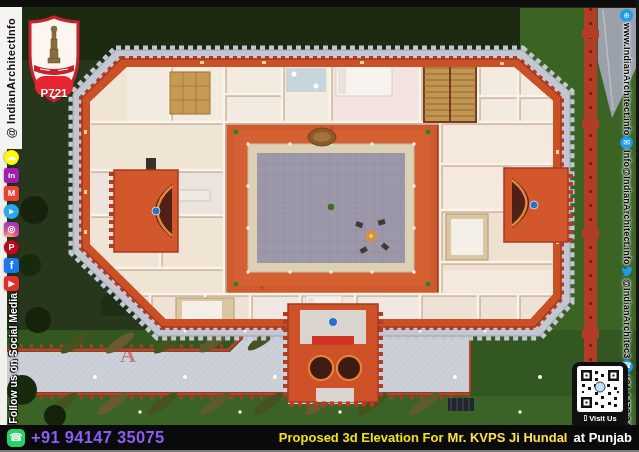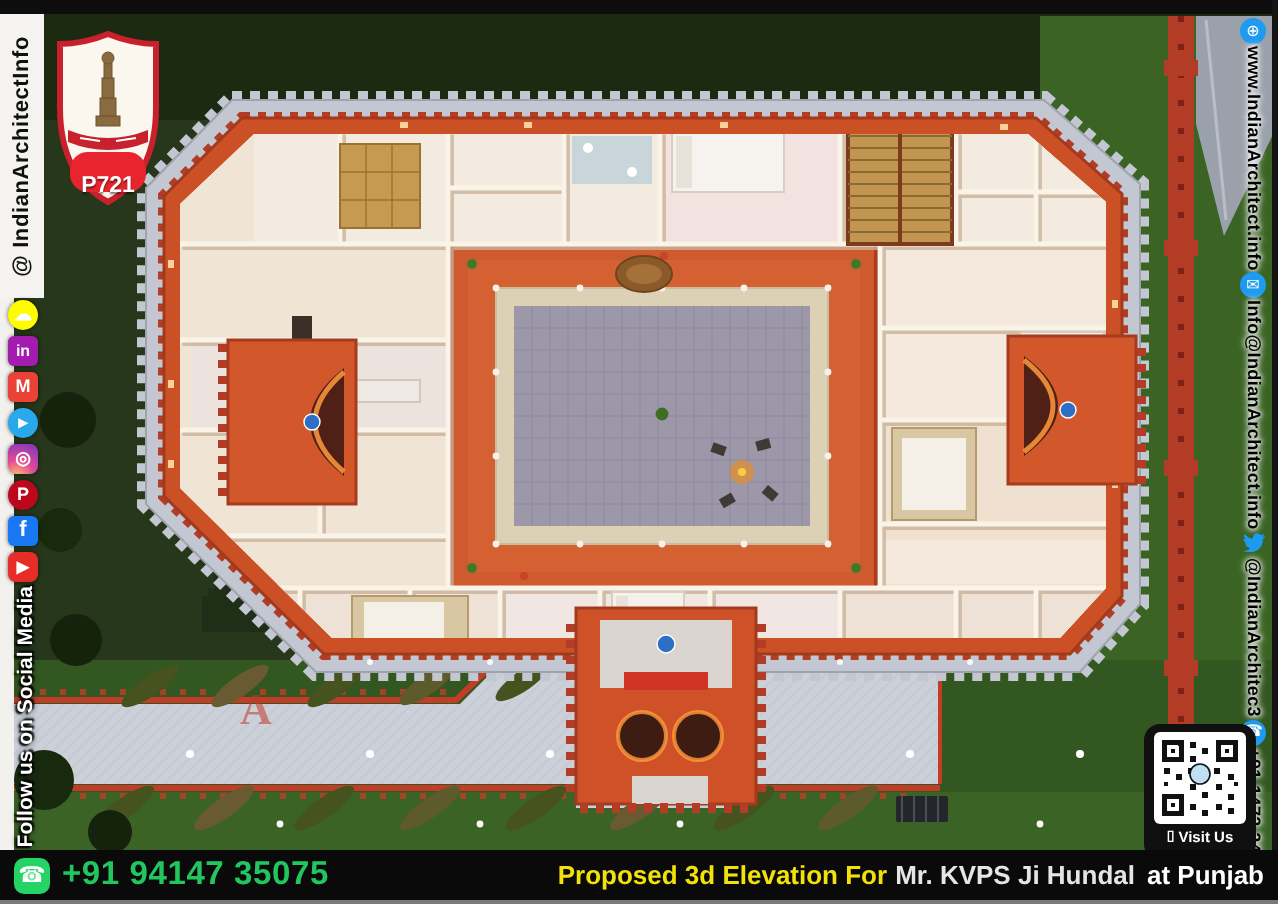--- a/index.html
+++ b/index.html
@@ -54,24 +54,24 @@
   
   .qr-block{position:absolute;right:11px;bottom:22px;width:56px;height:68px;background:#101010;
     border-radius:8px;z-index:3;display:flex;flex-direction:column;align-items:center;padding-top:4px;box-sizing:border-box;}
   .qr-label{color:#fff;font-size:7.5px;font-weight:bold;margin-top:2px;display:flex;align-items:flex-start;gap:2px;}
   .qr-phone-glyph{font-size:7px;}
 
   
   .wa-group{display:flex;align-items:center;gap:6px;}
   .wa-icon{width:18px;height:18px;border-radius:5px;background:#25d366;color:#fff;
     display:flex;align-items:center;justify-content:center;font-size:11px;}
-  .wa-phone{color:#22c55e;font-weight:bold;font-size:16.5px;letter-spacing:.3px;}
+  .wa-phone{color:#8b5cf6;font-weight:bold;font-size:16.5px;letter-spacing:.3px;}
   .title-group{font-weight:bold;font-size:13px;white-space:nowrap;}
   .title-prefix{color:#f2e20a;margin-left:20px;}
-  .client-name{color:#e5e5e5;margin-left:4px;}
+  .client-name{color:#fde047;margin-left:4px;}
   .location{color:#fff;margin-left:6px;}
 </style>
 </head>
 <body>
 
 <div class="poster">
 
   <svg class="render-svg" width="639" height="452" viewBox="0 0 639 452">
     <defs>
       <clipPath id="interior">

